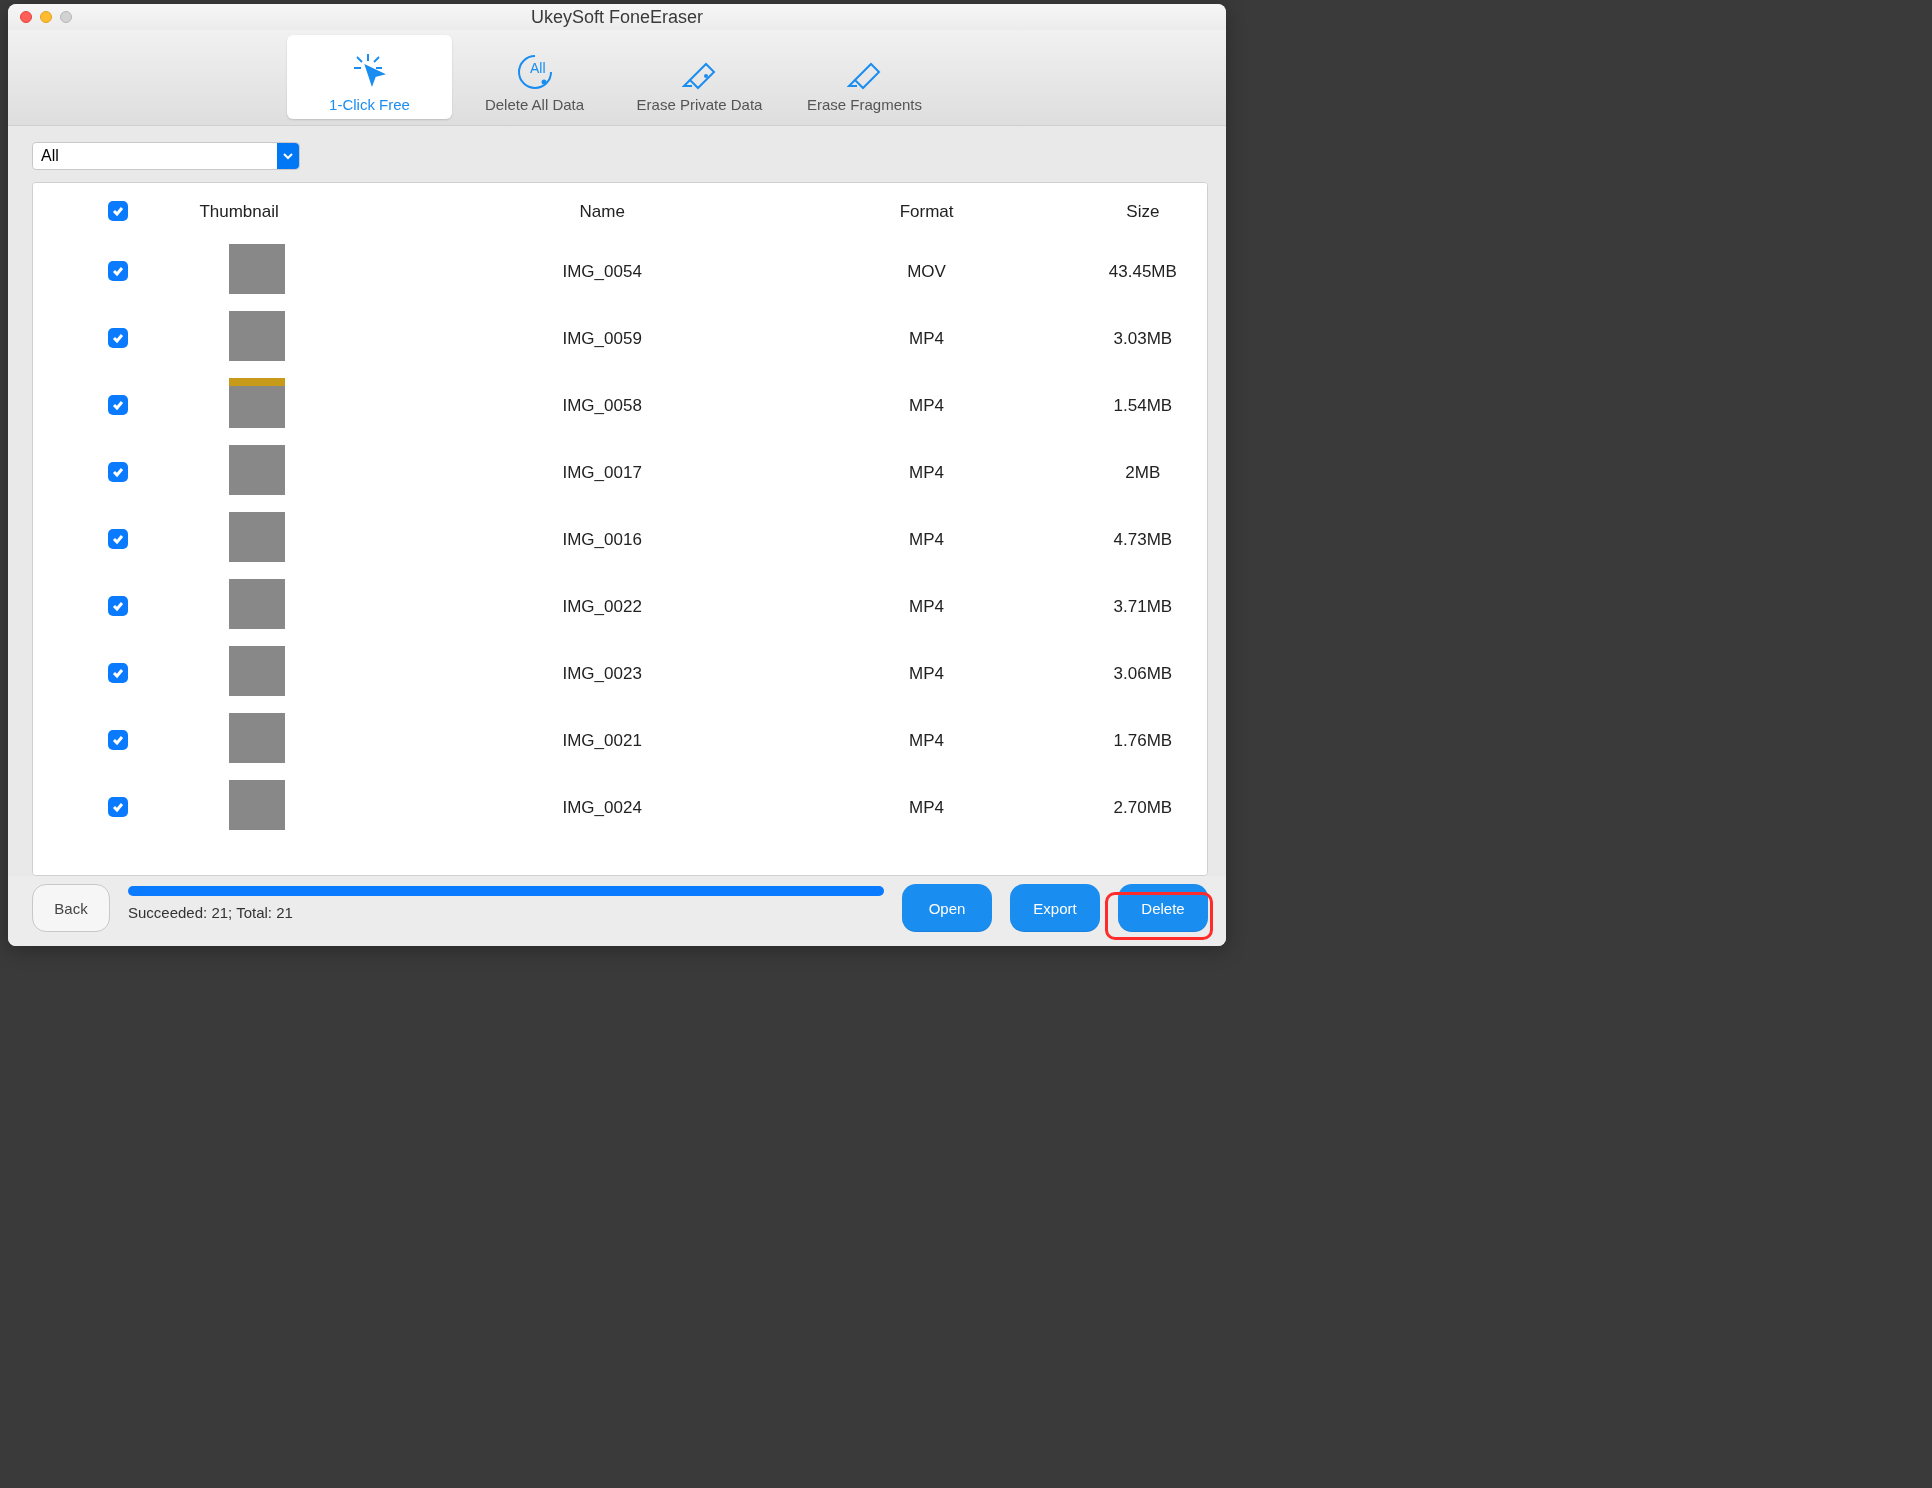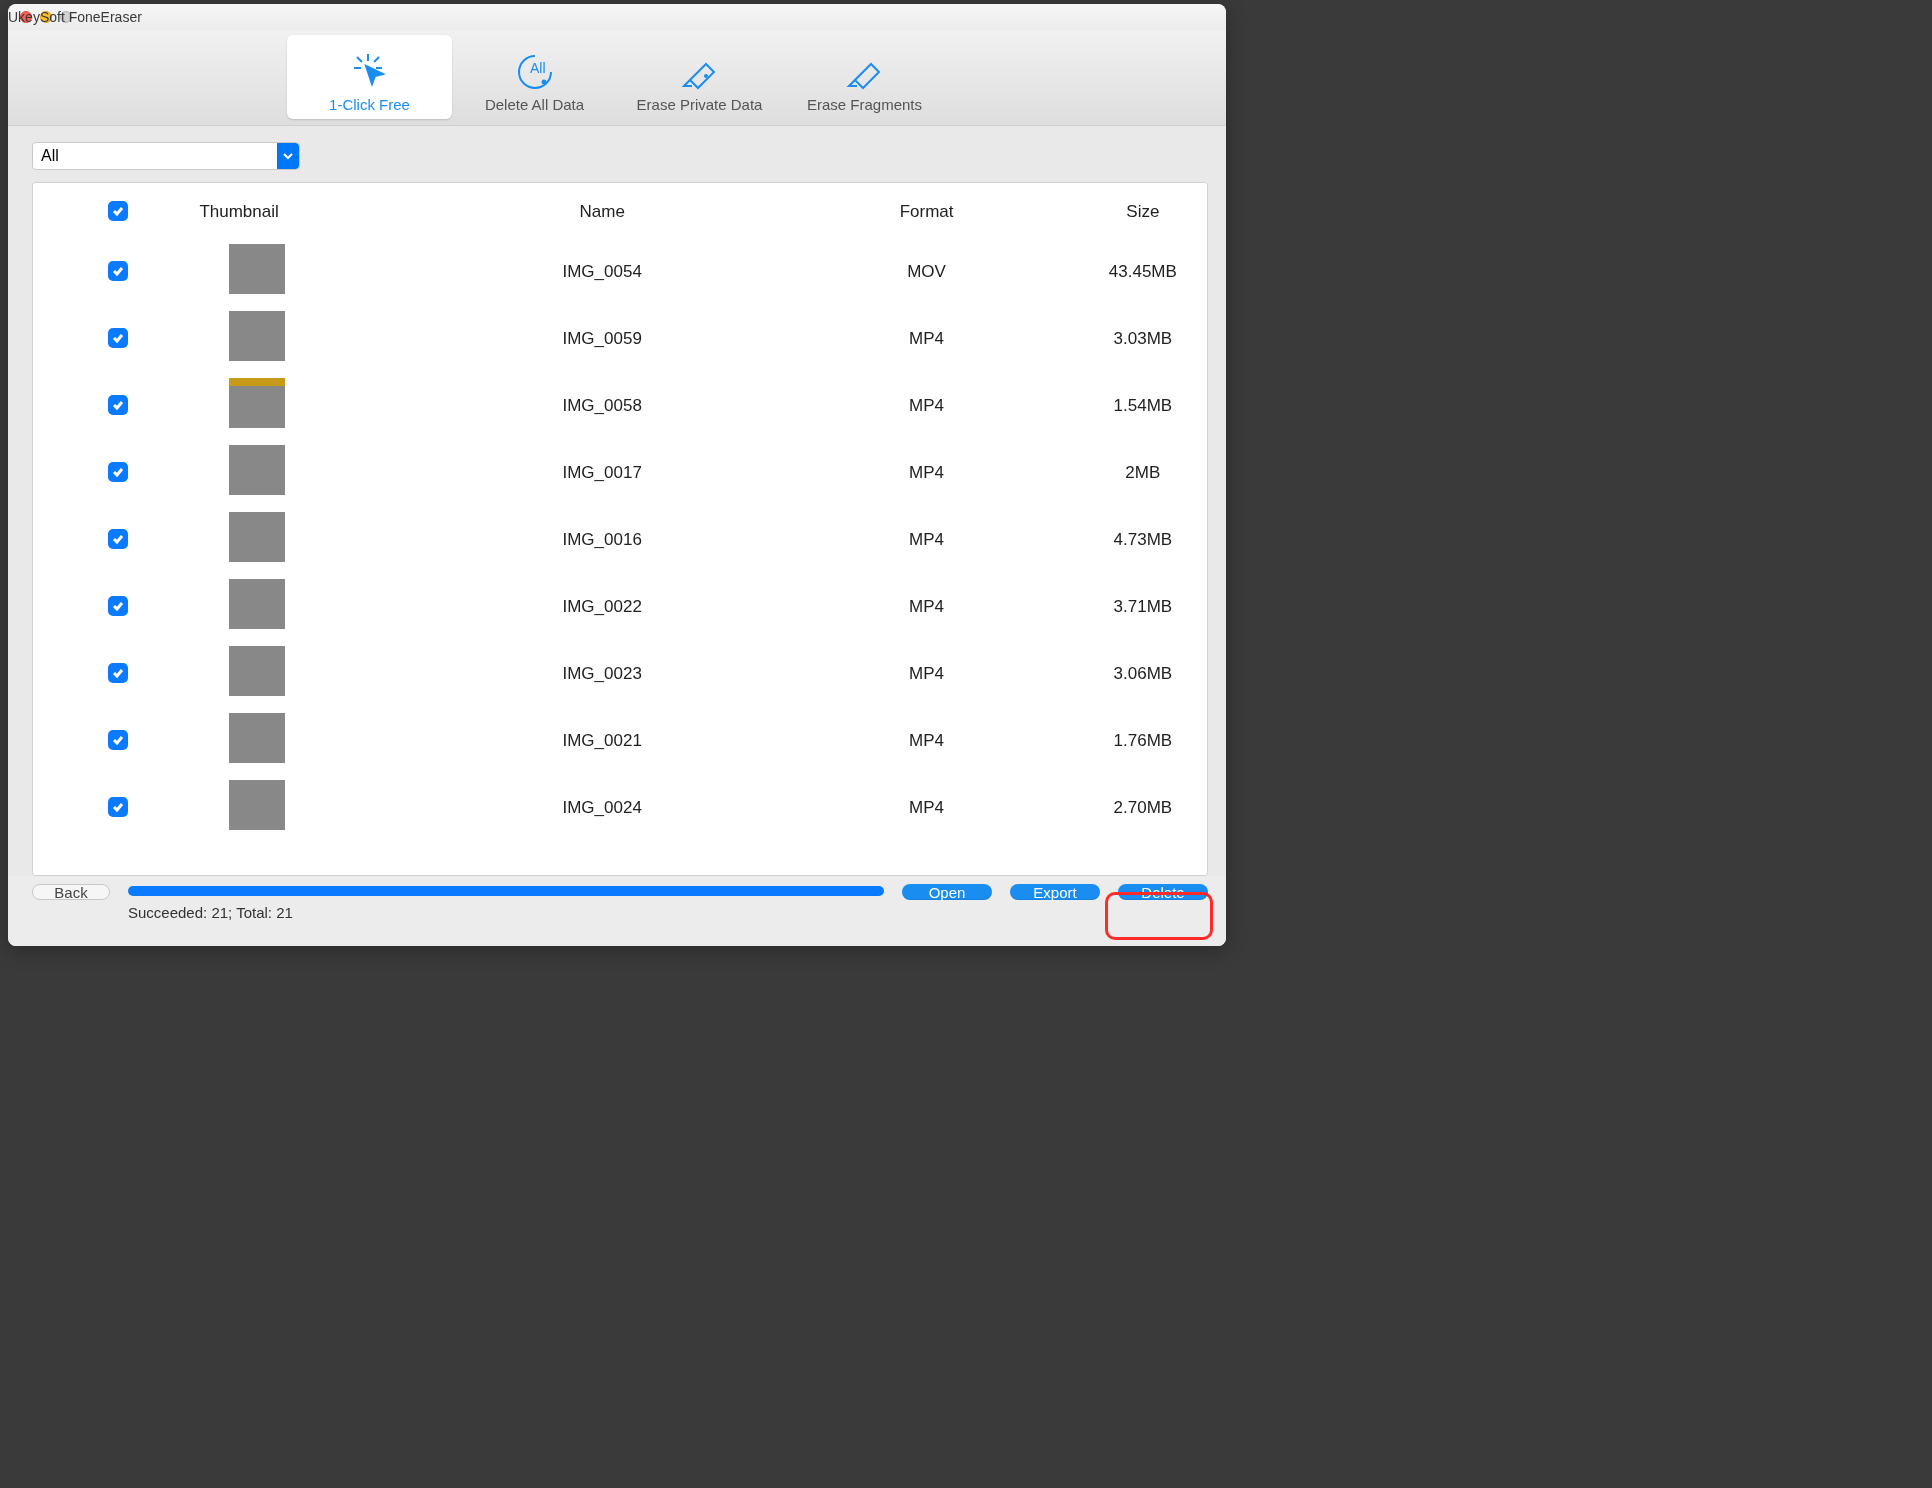--- a/index.html
+++ b/index.html
@@ -14,21 +14,21 @@
   .titlebar {
     height: 26px; background: linear-gradient(#f6f6f6, #ececec);
     display: flex; align-items: center; position: relative; border-top-left-radius:8px; border-top-right-radius:8px;
     border-bottom: 0px solid #d0d0d0;
   }
   .traffic { display:flex; gap:8px; margin-left:12px; }
   .dot { width:12px; height:12px; border-radius:50%; }
   .dot.red { background:#ff5f57; border:1px solid #e0443e; }
   .dot.yellow { background:#febc2e; border:1px solid #dfa123; }
   .dot.gray { background:#d2d2d2; border:1px solid #b6b6b6; }
-  .title { position:absolute; left:0; right:0; font-size:14px; color:#3a3a3a; pointer-events:none;}
+  .title { position:absolute; left:0; right:0; text-align:center; font-size:18px; color:#3a3a3a; pointer-events:none;}
   
   .toolbar {
     height: 96px; background: linear-gradient(#f1f1f1, #dedede);
     display:flex; justify-content:center; align-items:flex-end; gap:0px; padding-bottom:6px;
     border-bottom:1px solid #cfcfcf;
   }
   .tab {
     width: 165px; height:84px; display:flex; flex-direction:column; align-items:center; justify-content:flex-end;
     gap:6px; border-radius:6px; font-size:15px; color:#555; cursor:pointer; padding-bottom:6px;
   }
@@ -81,21 +81,21 @@
   .th6{ background:linear-gradient(115deg,#cfe8df 40%,#6a8b3f 40% 55%, #c72e2e 55% 60%, #ddd 60%);}
   .th7{ background:linear-gradient(#a0a0a0 40%, #7a7a7a 40%);}
   .th8{ background:linear-gradient(#dcdcdc 40%, #9a9a9a 40%);}
   .th9{ background:linear-gradient(180deg,#0b0d22 60%, #ff2e8e 60%);}
   
   .footer {
     height: 70px; background:#ececec; display:flex; align-items:flex-start; padding: 8px 18px 0 24px; gap:18px;
     border-top:0px solid #d0d0d0;
   }
   .btn {
-    height:16px; border-radius:14px; font-size:15px; display:inline-flex; align-items:center; justify-content:center;
+    height:48px; border-radius:14px; font-size:15px; display:inline-flex; align-items:center; justify-content:center;
     padding: 0 18px; cursor:pointer; user-select:none;
   }
   .btn-back{ background:#f6f6f6; border:1px solid #c8c8c8; color:#444; width:78px;}
   .progress-col{ flex:1; display:flex; flex-direction:column; gap:8px; padding-top:2px;}
   .progress{ height:10px; background:#d0d0d0; border-radius:5px; overflow:hidden;}
   .progress .bar{ height:100%; background:#0a7aff; width:100%;}
   .status{ font-size:15px; color:#333;}
   .btn-primary{ background:#1a8df0; color:#fff; font-weight:500; width:90px; box-shadow: inset 0 -1px 0 rgba(0,0,0,.08);}
   .highlight-box{
     position:absolute; border:3px solid #ff2b2b; border-radius:10px; pointer-events:none;

